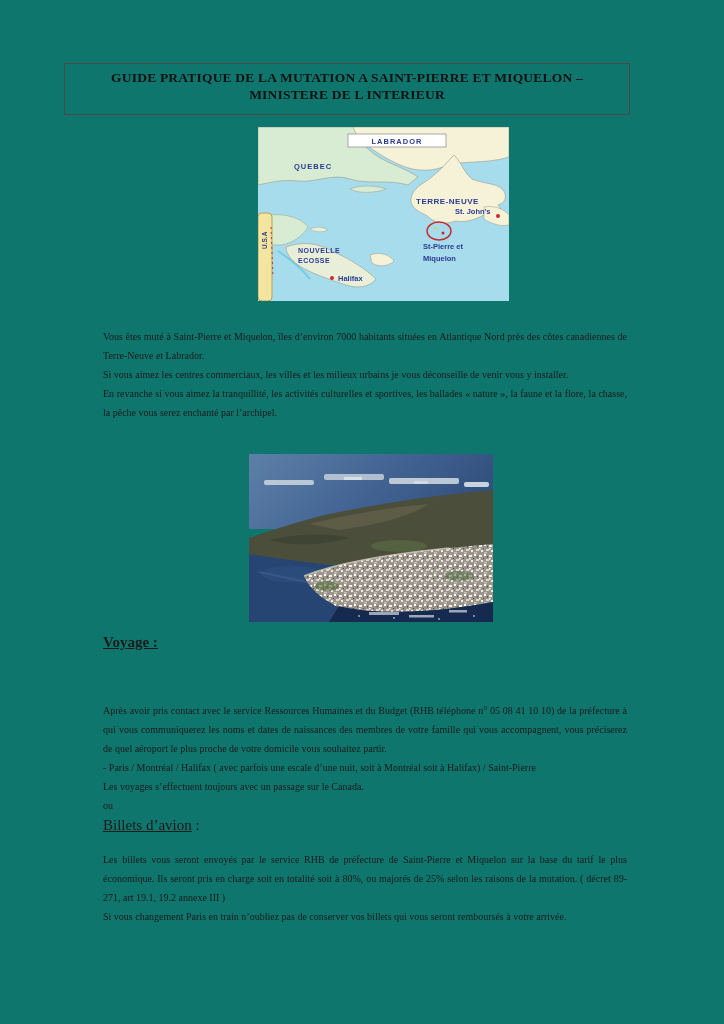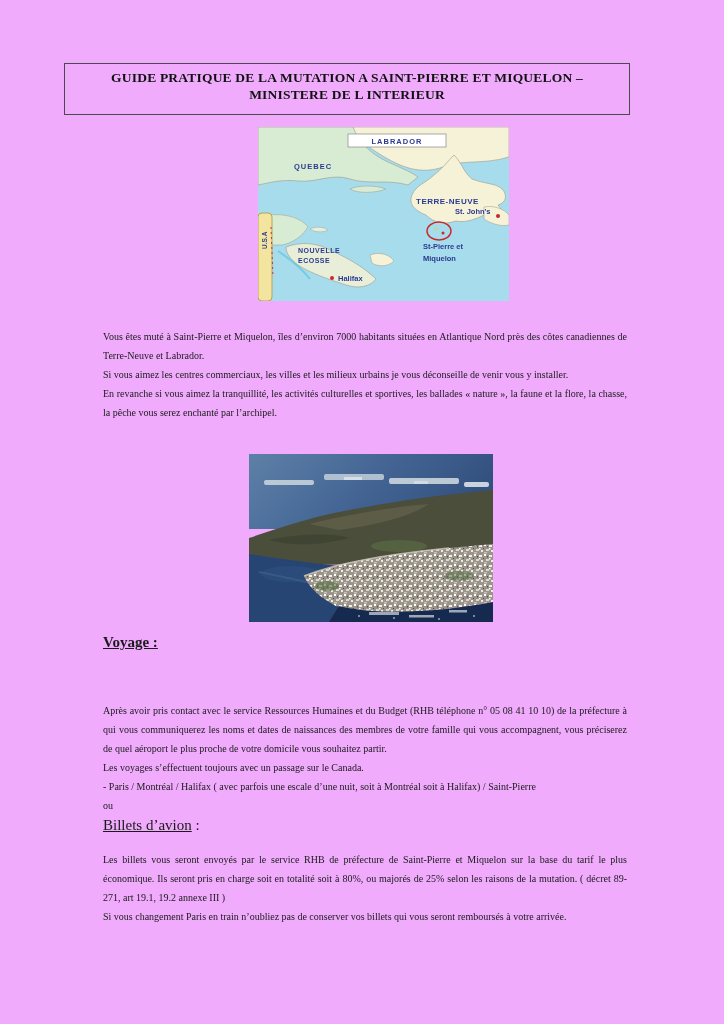--- a/index.html
+++ b/index.html
@@ -1,17 +1,17 @@
 <!DOCTYPE html>
 <html><head>
 <meta charset="utf-8">
 <style>
   html,body{margin:0;padding:0;background:#888;}
   .page{
-    position:relative;width:724px;height:1024px;background:#f0abfc;
+    position:relative;width:724px;height:1024px;background:#0f766e;
     margin:0 auto;overflow:hidden;
     font-family:"Liberation Serif","DejaVu Serif",serif;color:#1a1a1a;
   }
   .title-box{
     position:absolute;left:64px;top:63px;width:566px;height:52px;
     border:1.5px solid #4a4a4a;box-sizing:border-box;text-align:center;
     padding-top:5px;
   }
   .title-box .tl{
     display:block;font-weight:bold;font-size:13.5px;line-height:17px;
@@ -159,22 +159,22 @@
         <circle cx="225" cy="162" r="1"></circle>
       </g>
     </svg>
   </div>
 
   <div class="sec-head sh-voyage">
     <span class="u">Voyage :</span>
   </div>
   <div class="body-text h-voyage-p">
     <p>Après avoir pris contact avec le service Ressources Humaines et du Budget (RHB téléphone n° 05 08 41 10 10) de la préfecture à qui vous communiquerez les noms et dates de naissances des membres de votre famille qui vous accompagnent, vous préciserez de quel aéroport le plus proche de votre domicile vous souhaitez partir.</p>
+    <p>- Paris / Montréal / Halifax ( avec parfois une escale d’une nuit, soit à Montréal soit à Halifax) / Saint-Pierre</p>
     <p>Les voyages s’effectuent  toujours avec un passage sur le Canada.</p>
-    <p>- Paris / Montréal / Halifax ( avec parfois une escale d’une nuit, soit à Montréal soit à Halifax) / Saint-Pierre</p>
     <p>ou</p>
   </div>
 
   <div class="sec-head sh-billets">
     <span class="u">Billets d’avion</span><span> :</span>
   </div>
   <div class="body-text h-billets-p">
     <p>Les billets vous seront envoyés par le service RHB de préfecture de Saint-Pierre et Miquelon sur la base du tarif le plus économique. Ils seront pris en charge soit en totalité soit à 80%, ou majorés de 25% selon les raisons de la mutation. ( décret 89-271, art 19.1, 19.2 annexe III  )</p>
     <p>Si vous changement Paris en train n’oubliez pas de conserver vos billets qui vous seront remboursés à votre arrivée.</p>
   </div>

